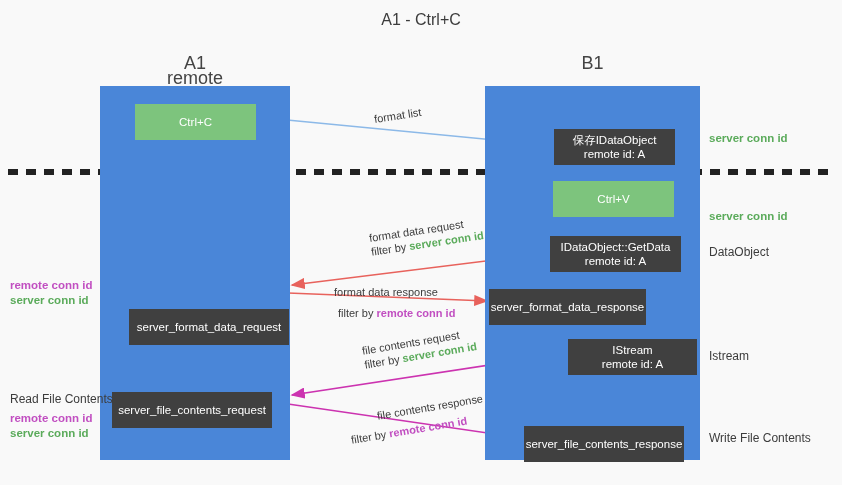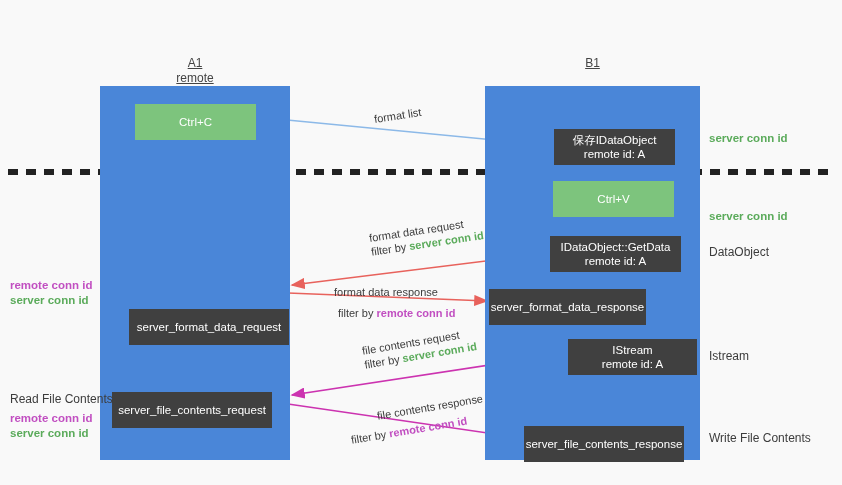--- a/index.html
+++ b/index.html
@@ -29,24 +29,23 @@
     width: 842px;
     text-align: center;
     font-size: 16px;
     line-height: 20px;
     color: #3c3c3c;
   }
 
   
   .lane-header {
     text-align: center;
-    font-size: 12px;
+    font-size: 18px;
     line-height: 15px;
     color: #444;
-    text-decoration: underline;
   }
   #lane-a-header { left: 100px; top: 56px; width: 190px; }
   #lane-b-header { left: 485px; top: 56px; width: 215px; }
 
   
   .lane-col {
     background: #4a86d8;
     top: 86px;
     height: 374px;
   }
@@ -124,20 +123,21 @@
   <line x1="288" y1="293" x2="487" y2="301" stroke="#e8625c" stroke-width="1.6" marker-end="url(#ah-red)"></line>
 
   <line x1="660" y1="268" x2="690" y2="335" stroke="#111111" stroke-width="2.6" marker-end="url(#ah-black)"></line>
 
   <line x1="568" y1="353" x2="292" y2="395" stroke="#cc33b0" stroke-width="1.6" marker-end="url(#ah-magenta)"></line>
 
   <line x1="288" y1="404" x2="522" y2="438" stroke="#cc33b0" stroke-width="1.6" marker-end="url(#ah-magenta)"></line>
 </svg>
 
 <div class="abs" id="title-block">
+  <div>A1 - Ctrl+C</div>
 </div>
 
 <div class="abs lane-header" id="lane-a-header">
   <div>A1</div>
   <div>remote</div>
 </div>
 <div class="abs lane-header" id="lane-b-header">
   <div>B1</div>
 </div>
 

